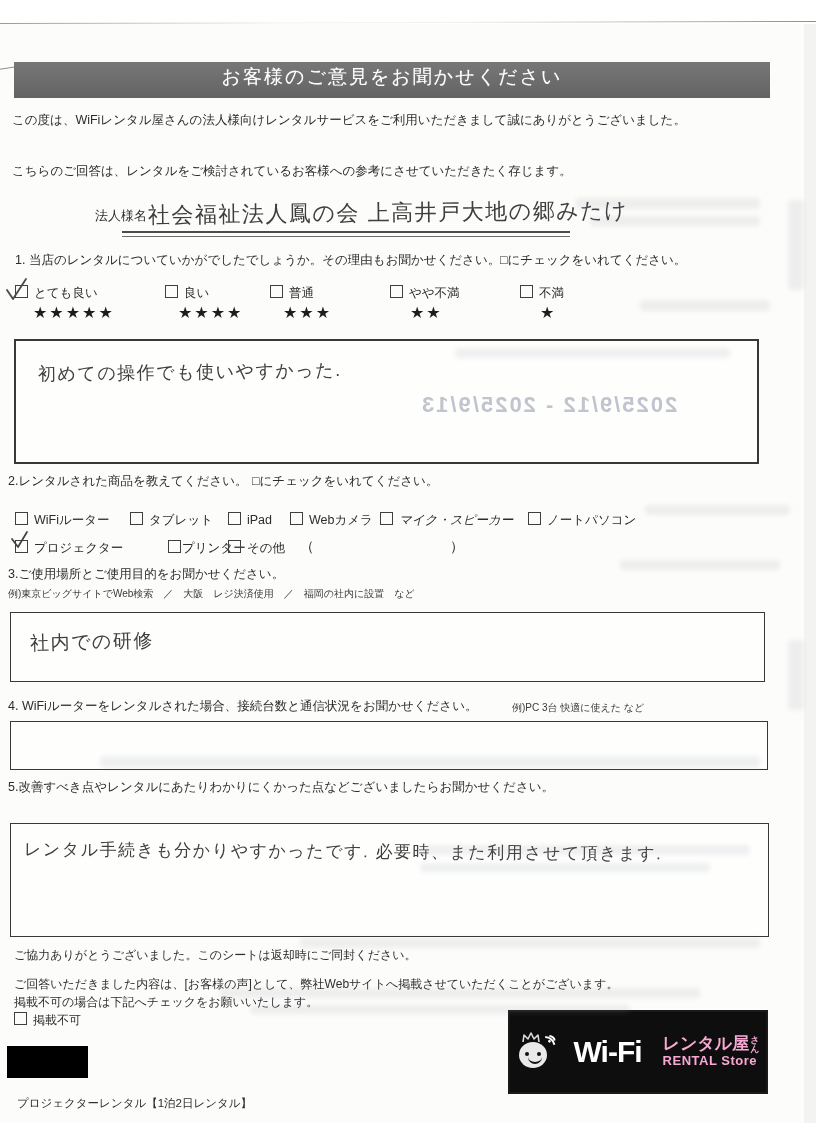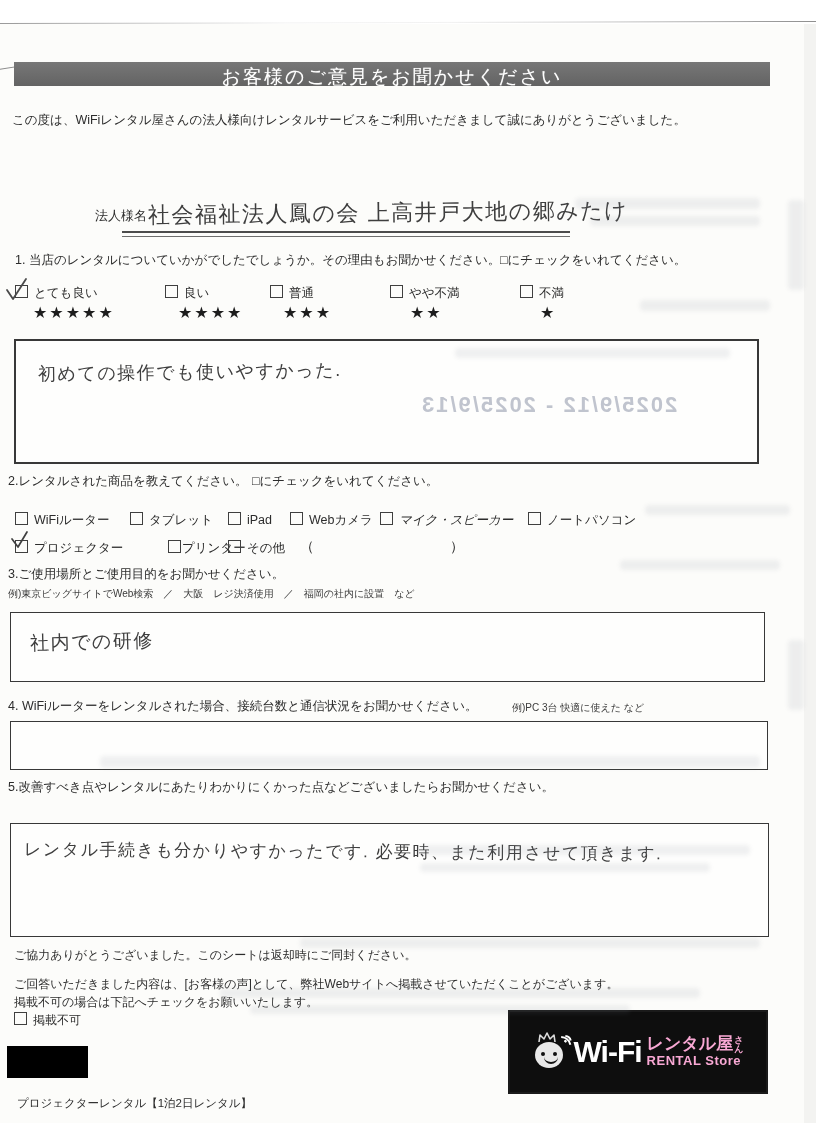--- a/index.html
+++ b/index.html
@@ -3,38 +3,38 @@
 <meta charset="utf-8">
 <style>
   html,body{margin:0;padding:0;background:#ffffff;}
   .page{position:relative;width:816px;height:1123px;background:#ffffff;overflow:hidden;
         font-family:"Liberation Sans","DejaVu Sans",sans-serif;color:#2c2c2c;}
   .paper{position:absolute;left:0;top:24px;width:816px;height:1099px;background:#fcfcfa;}
   .edge-shade{position:absolute;right:0;top:24px;width:12px;height:1099px;background:rgba(0,0,0,0.035);}
   .scanline{position:absolute;left:0;top:22px;width:816px;height:1px;
             background:linear-gradient(90deg,#9a9a9a,rgba(170,170,170,.15) 35%,rgba(170,170,170,.15) 55%,#8f8f8f);transform:rotate(-0.15deg);}
   .corner-line{position:absolute;left:-2px;top:66px;width:40px;height:1px;background:#8a8a8a;transform:rotate(-9deg);}
-  .hdr{position:absolute;left:14px;top:62px;width:756px;height:24px;line-height:30px;
+  .hdr{position:absolute;left:14px;top:62px;width:756px;height:36px;line-height:30px;
        background:linear-gradient(180deg,#777777,#636363);color:#ffffff;text-align:center;
        font-size:19px;letter-spacing:2px;text-shadow:0 0 1px rgba(255,255,255,.4);}
   .t{position:absolute;font-size:12.5px;color:#2c2c2c;white-space:nowrap;}
   .small{font-size:10px;color:#3a3a3a;}
   .cb{display:inline-block;width:11px;height:11px;border:1.5px solid #3f3f3f;background:transparent;
       vertical-align:-1px;margin-right:6px;}
   .stars{position:absolute;font-size:16px;letter-spacing:2px;color:#1d1d1d;}
   .box{position:absolute;border:1.7px solid #383838;background:rgba(255,255,255,0.55);}
   .hand{position:absolute;color:#3e3e3e;letter-spacing:1.5px;white-space:nowrap;}
   .tick{position:absolute;}
   .underline2{position:absolute;height:3px;border-top:2px solid #4c4c4c;border-bottom:1px solid #6e6e6e;}
   .mirror-date{position:absolute;transform:scaleX(-1);color:#8e95a8;opacity:.55;font-weight:bold;
                font-size:22px;letter-spacing:2px;filter:blur(.4px);white-space:nowrap;}
   .smg{position:absolute;background:#78808f;opacity:.11;filter:blur(2px);border-radius:4px;}
   .redact{position:absolute;left:7px;top:1046px;width:81px;height:32px;background:#000;}
   .logo{position:absolute;left:510px;top:1012px;width:256px;height:80px;background:#0e0e0e;
-        display:flex;align-items:center;justify-content:center;gap:5px;box-shadow:0 0 0 2px #1a1a1a;}
+        display:flex;align-items:center;justify-content:center;gap:21px;box-shadow:0 0 0 2px #1a1a1a;}
   .mascot{position:relative;width:36px;height:36px;flex:0 0 auto;}
   .mascot .face{position:absolute;left:2px;top:8px;width:28px;height:26px;border-radius:50%;background:#e9e9e9;}
   .mascot .eye{position:absolute;width:4px;height:4px;border-radius:50%;background:#111;top:10px;}
   .mascot .smile{position:absolute;left:9px;top:12px;width:14px;height:8px;border-bottom:2px solid #111;border-radius:0 0 10px 10px;}
   .wifi-word{font-size:30px;font-weight:800;color:#fff;letter-spacing:-1px;flex:0 0 auto;}
   .logo-right{display:flex;flex-direction:column;line-height:1.1;color:#f9a8d4;flex:0 0 auto;}
   .logo-jp{font-size:17px;font-weight:bold;display:flex;align-items:flex-start;}
   .logo-jp-small{display:inline-flex;flex-direction:column;font-size:9px;line-height:1;margin-left:1px;margin-top:1px;}
   .logo-en{font-size:13px;font-weight:bold;letter-spacing:.5px;}
 </style>
@@ -43,20 +43,21 @@
 
 <div class="page">
   <div class="paper"></div>
   <div class="edge-shade"></div>
   <div class="scanline"></div>
   <div class="corner-line"></div>
 
   <div class="hdr">お客様のご意見をお聞かせください</div>
 
   <div class="t" style="left:12px;top:112px;">この度は、WiFiレンタル屋さんの法人様向けレンタルサービスをご利用いただきまして誠にありがとうございました。</div>
+  <div class="t" style="left:12px;top:163px;">こちらのご回答は、レンタルをご検討されているお客様への参考にさせていただきたく存じます。</div>
 
   <div class="t" style="left:95px;top:207px;font-size:13px;">法人様名</div>
   <div class="hand" style="left:148px;top:198px;font-size:22px;transform:rotate(-0.6deg);">社会福祉法人鳳の会 上高井戸大地の郷みたけ</div>
   <div class="underline2" style="left:122px;top:231px;width:448px;"></div>
 
   <div class="t" style="left:15px;top:252px;">1.  当店のレンタルについていかがでしたでしょうか。その理由もお聞かせください。</div>
   <div class="t" style="left:500px;top:252px;">□にチェックをいれてください。</div>
 
   <div class="t" style="left:15px;top:285px;">
     <span class="cb"></span><span>とても良い</span>

